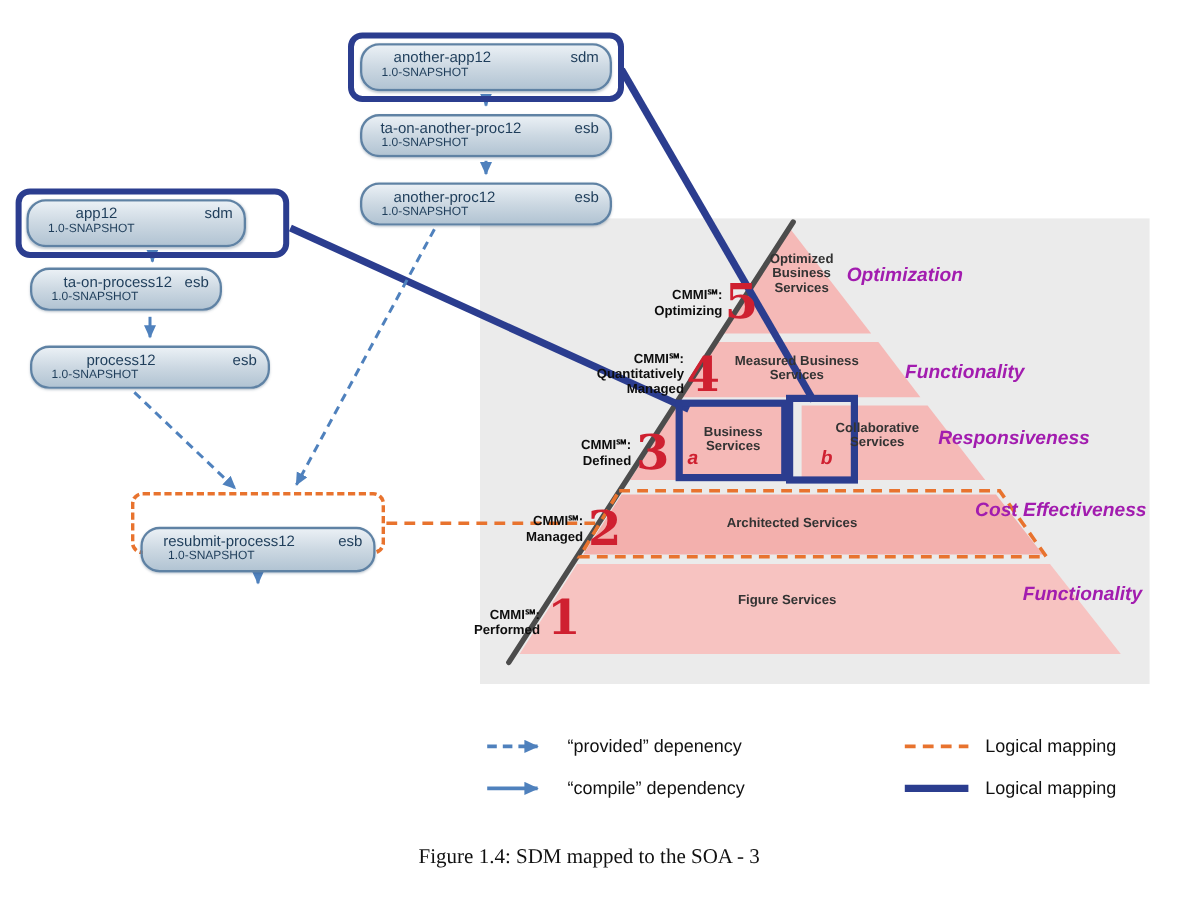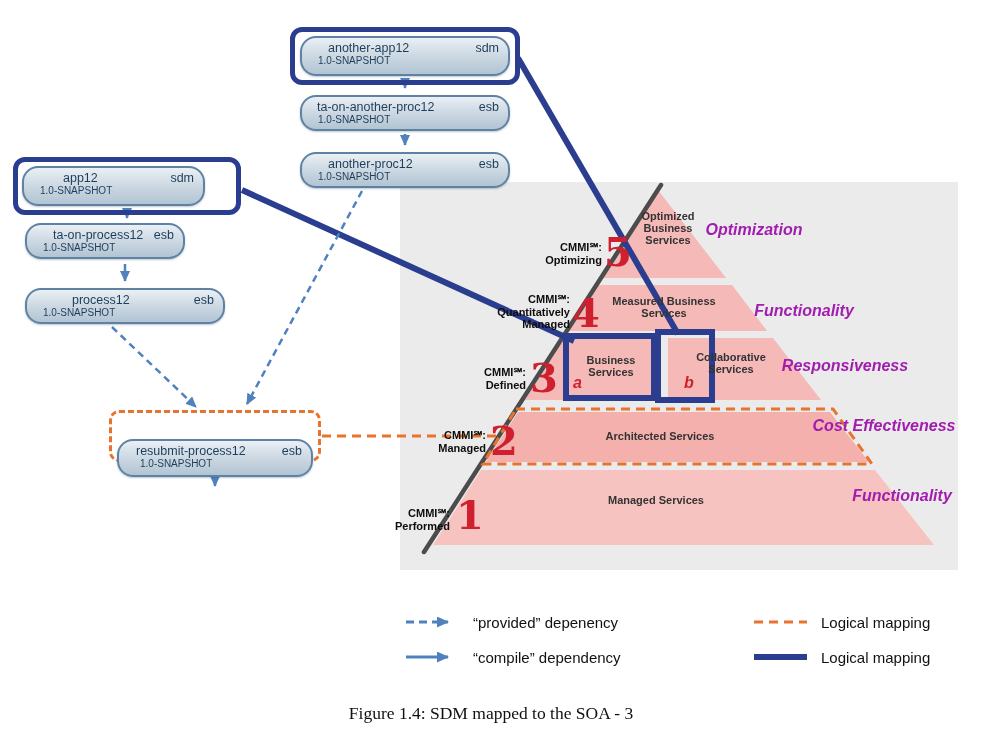--- a/index.html
+++ b/index.html
@@ -140,21 +140,21 @@
   <div class="plabel service" style="left:668px; top:228px">Optimized
 Business
 Services</div>
   <div class="plabel service" style="left:664px; top:307px">Measured Business
 Services</div>
   <div class="plabel service" style="left:611px; top:366px">Business
 Services</div>
   <div class="plabel service" style="left:731px; top:363px">Collaborative
 Services</div>
   <div class="plabel service" style="left:660px; top:436px">Architected Services</div>
-  <div class="plabel service" style="left:656px; top:500px">Managed Services</div>
+  <div class="plabel service" style="left:656px; top:500px">Figure Services</div>
 
   <div class="plabel quality" style="left:754px; top:230px">Optimization</div>
   <div class="plabel quality" style="left:804px; top:311px">Functionality</div>
   <div class="plabel quality" style="left:845px; top:366px">Responsiveness</div>
   <div class="plabel quality" style="left:884px; top:426px">Cost Effectiveness</div>
   <div class="plabel quality" style="left:902px; top:496px">Functionality</div>
 
   <div class="cmmi" style="left:472px; width:130px; top:253px">CMMI℠:
 Optimizing</div>
   <div class="cmmi" style="left:440px; width:130px; top:312px">CMMI℠:

